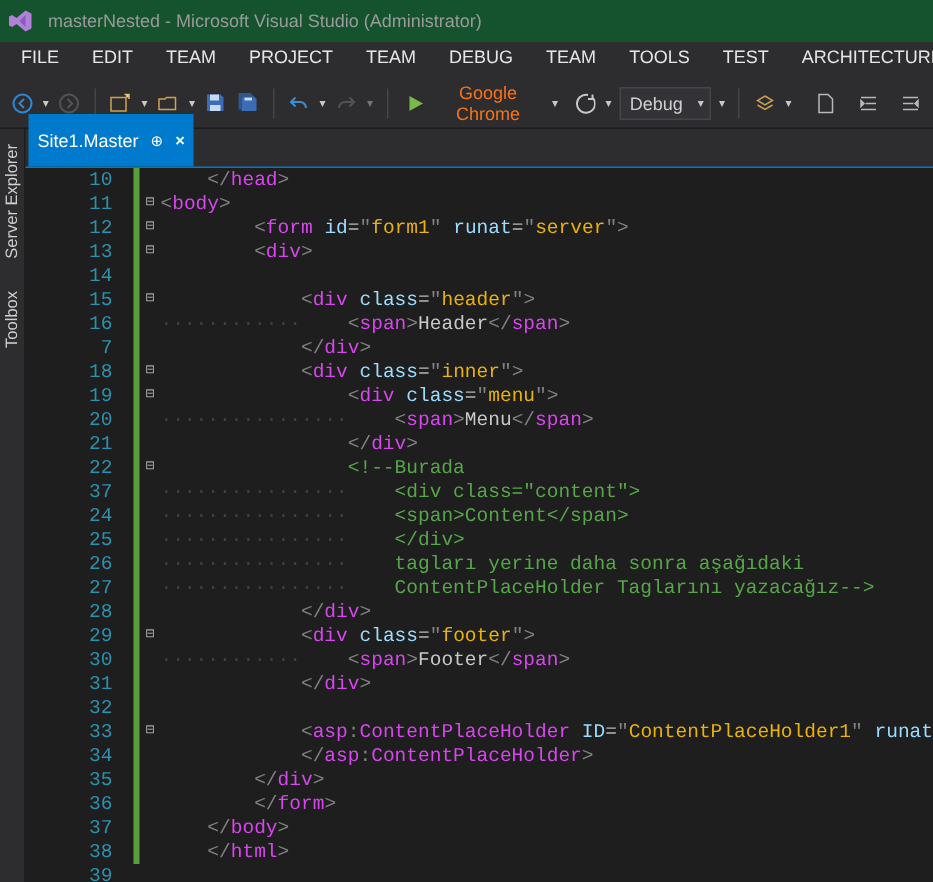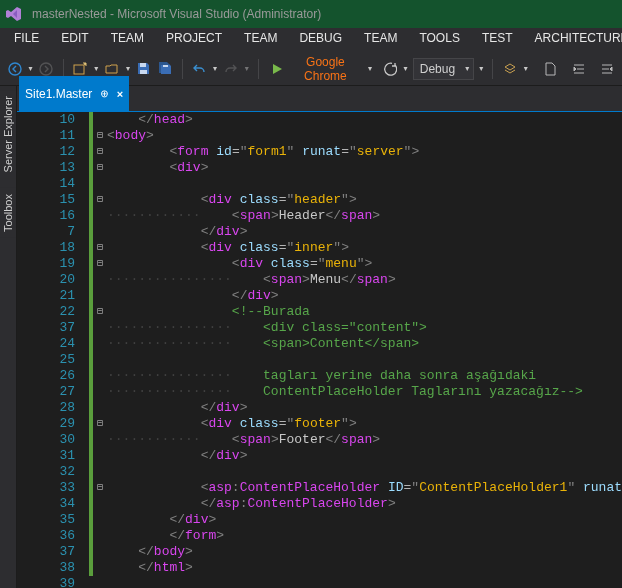--- a/index.html
+++ b/index.html
@@ -270,21 +270,21 @@
         <div class="line"><span class="gutter">15</span><span class="change-bar"></span><span class="fold">⊟</span><span class="txt">            <span class="t-punc">&lt;</span><span class="t-tag">div</span><span class="txt"> </span><span class="t-attr">class</span><span class="t-oper">=</span><span class="t-punc">"</span><span class="t-str">header</span><span class="t-punc">"</span><span class="t-punc">&gt;</span></span></div>
         <div class="line"><span class="gutter">16</span><span class="change-bar"></span><span class="fold"></span><span class="txt"><span class="dots">············</span>    <span class="t-punc">&lt;</span><span class="t-tag">span</span><span class="t-punc">&gt;</span><span class="t-text">Header</span><span class="t-punc">&lt;/</span><span class="t-tag">span</span><span class="t-punc">&gt;</span></span></div>
         <div class="line"><span class="gutter">7</span><span class="change-bar"></span><span class="fold"></span><span class="txt">            <span class="t-punc">&lt;/</span><span class="t-tag">div</span><span class="t-punc">&gt;</span></span></div>
         <div class="line"><span class="gutter">18</span><span class="change-bar"></span><span class="fold">⊟</span><span class="txt">            <span class="t-punc">&lt;</span><span class="t-tag">div</span><span class="txt"> </span><span class="t-attr">class</span><span class="t-oper">=</span><span class="t-punc">"</span><span class="t-str">inner</span><span class="t-punc">"</span><span class="t-punc">&gt;</span></span></div>
         <div class="line"><span class="gutter">19</span><span class="change-bar"></span><span class="fold">⊟</span><span class="txt">                <span class="t-punc">&lt;</span><span class="t-tag">div</span><span class="txt"> </span><span class="t-attr">class</span><span class="t-oper">=</span><span class="t-punc">"</span><span class="t-str">menu</span><span class="t-punc">"</span><span class="t-punc">&gt;</span></span></div>
         <div class="line"><span class="gutter">20</span><span class="change-bar"></span><span class="fold"></span><span class="txt"><span class="dots">················</span>    <span class="t-punc">&lt;</span><span class="t-tag">span</span><span class="t-punc">&gt;</span><span class="t-text">Menu</span><span class="t-punc">&lt;/</span><span class="t-tag">span</span><span class="t-punc">&gt;</span></span></div>
         <div class="line"><span class="gutter">21</span><span class="change-bar"></span><span class="fold"></span><span class="txt">                <span class="t-punc">&lt;/</span><span class="t-tag">div</span><span class="t-punc">&gt;</span></span></div>
         <div class="line"><span class="gutter">22</span><span class="change-bar"></span><span class="fold">⊟</span><span class="txt">                <span class="t-cmt">&lt;!--Burada</span></span></div>
         <div class="line"><span class="gutter">37</span><span class="change-bar"></span><span class="fold"></span><span class="txt"><span class="dots">················</span>    <span class="t-cmt">&lt;div class="content"&gt;</span></span></div>
         <div class="line"><span class="gutter">24</span><span class="change-bar"></span><span class="fold"></span><span class="txt"><span class="dots">················</span>    <span class="t-cmt">&lt;span&gt;Content&lt;/span&gt;</span></span></div>
-        <div class="line"><span class="gutter">25</span><span class="change-bar"></span><span class="fold"></span></div>
+        <div class="line"><span class="gutter">25</span><span class="change-bar"></span><span class="fold"></span><span class="txt"><span class="dots">················</span>    <span class="t-cmt">&lt;/div&gt;</span></span></div>
         <div class="line"><span class="gutter">26</span><span class="change-bar"></span><span class="fold"></span><span class="txt"><span class="dots">················</span>    <span class="t-cmt">tagları yerine daha sonra aşağıdaki</span></span></div>
         <div class="line"><span class="gutter">27</span><span class="change-bar"></span><span class="fold"></span><span class="txt"><span class="dots">················</span>    <span class="t-cmt">ContentPlaceHolder Taglarını yazacağız--&gt;</span></span></div>
         <div class="line"><span class="gutter">28</span><span class="change-bar"></span><span class="fold"></span><span class="txt">            <span class="t-punc">&lt;/</span><span class="t-tag">div</span><span class="t-punc">&gt;</span></span></div>
         <div class="line"><span class="gutter">29</span><span class="change-bar"></span><span class="fold">⊟</span><span class="txt">            <span class="t-punc">&lt;</span><span class="t-tag">div</span><span class="txt"> </span><span class="t-attr">class</span><span class="t-oper">=</span><span class="t-punc">"</span><span class="t-str">footer</span><span class="t-punc">"</span><span class="t-punc">&gt;</span></span></div>
         <div class="line"><span class="gutter">30</span><span class="change-bar"></span><span class="fold"></span><span class="txt"><span class="dots">············</span>    <span class="t-punc">&lt;</span><span class="t-tag">span</span><span class="t-punc">&gt;</span><span class="t-text">Footer</span><span class="t-punc">&lt;/</span><span class="t-tag">span</span><span class="t-punc">&gt;</span></span></div>
         <div class="line"><span class="gutter">31</span><span class="change-bar"></span><span class="fold"></span><span class="txt">            <span class="t-punc">&lt;/</span><span class="t-tag">div</span><span class="t-punc">&gt;</span></span></div>
         <div class="line"><span class="gutter">32</span><span class="change-bar"></span><span class="fold"></span><span class="txt"></span></div>
         <div class="line"><span class="gutter">33</span><span class="change-bar"></span><span class="fold">⊟</span><span class="txt">            <span class="t-punc">&lt;</span><span class="t-tag">asp</span><span class="t-punc">:</span><span class="t-tag">ContentPlaceHolder</span><span class="txt"> </span><span class="t-attr">ID</span><span class="t-oper">=</span><span class="t-punc">"</span><span class="t-str">ContentPlaceHolder1</span><span class="t-punc">"</span><span class="txt"> </span><span class="t-attr">runat</span><span class="t-oper">=</span><span class="t-punc">"</span><span class="t-str">server</span></span></div>
         <div class="line"><span class="gutter">34</span><span class="change-bar"></span><span class="fold"></span><span class="txt">            <span class="t-punc">&lt;/</span><span class="t-tag">asp</span><span class="t-punc">:</span><span class="t-tag">ContentPlaceHolder</span><span class="t-punc">&gt;</span></span></div>
         <div class="line"><span class="gutter">35</span><span class="change-bar"></span><span class="fold"></span><span class="txt">        <span class="t-punc">&lt;/</span><span class="t-tag">div</span><span class="t-punc">&gt;</span></span></div>

